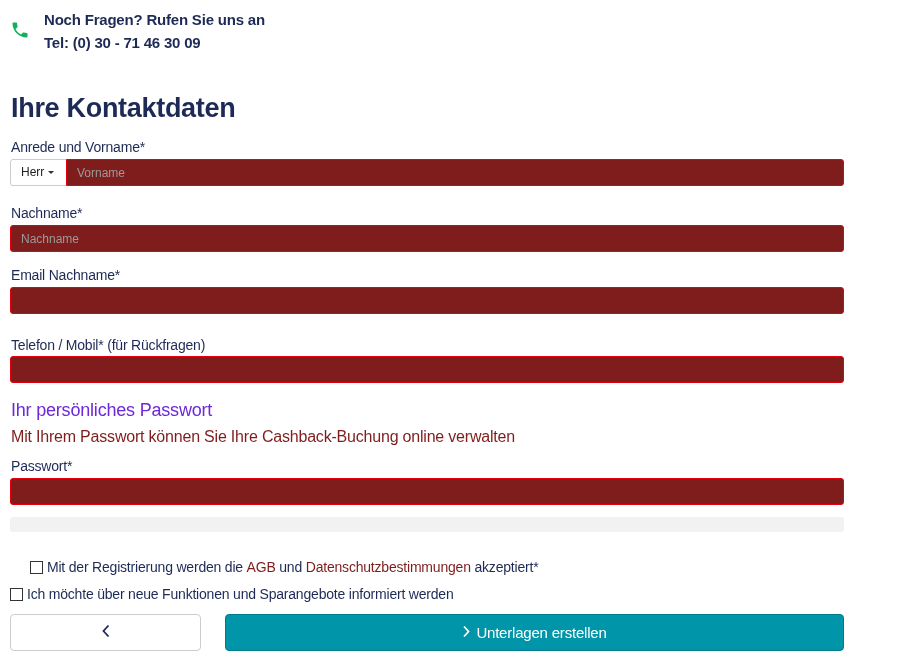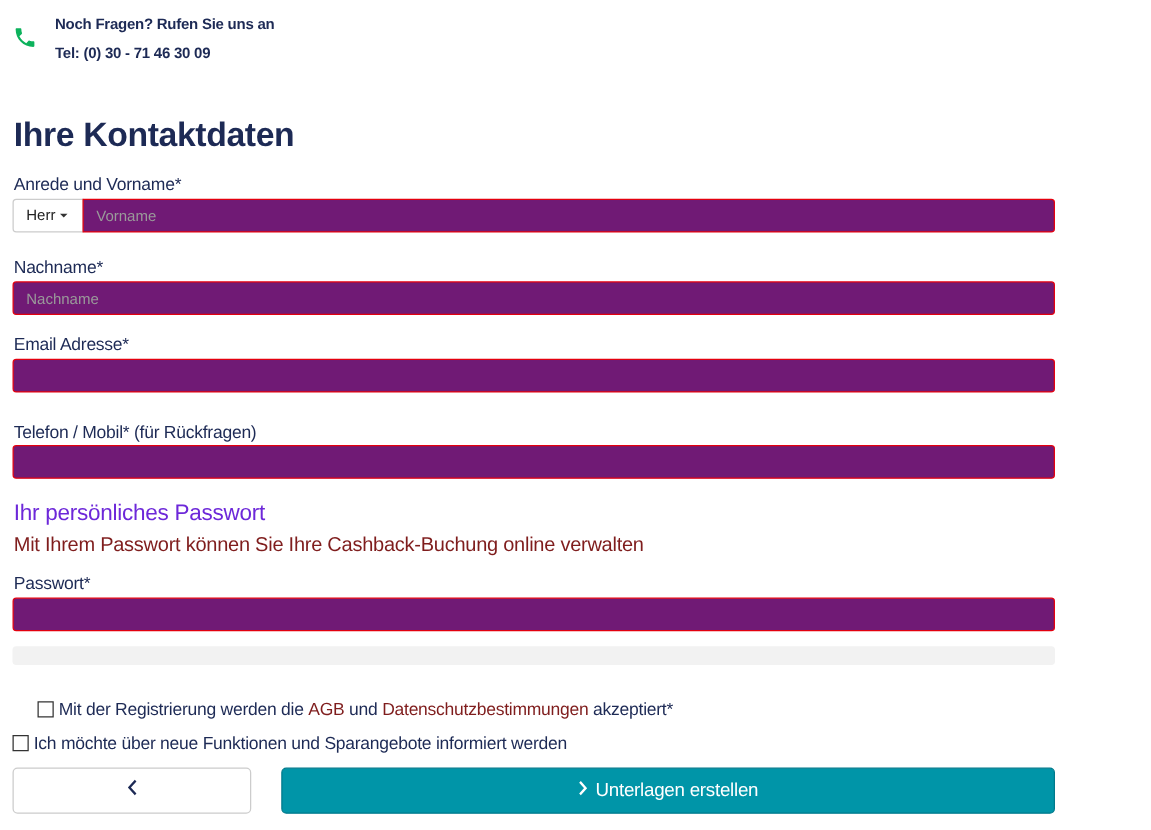--- a/index.html
+++ b/index.html
@@ -13,35 +13,35 @@
 
     
     .contact {
       position: absolute; left: 10px; top: 8px;
       display: flex; align-items: flex-start;
     }
     .phone-icon {
       width: 20px; height: 20px; margin-top: 12px; margin-right: 14px;
       color: #0cb25c;
     }
-    .contact-text { font-size: 12px; font-weight: bold; color: #1d2a55; line-height: 23px; letter-spacing: -0.2px; }
+    .contact-text { font-size: 15px; font-weight: bold; color: #1d2a55; line-height: 23px; letter-spacing: -0.2px; }
 
     h1.page-title {
       position: absolute; left: 11px; top: 93px;
       font-size: 27px; font-weight: bold; color: #1d2a55; letter-spacing: -0.3px;
     }
 
     .label {
       position: absolute; left: 11px;
       font-size: 14px; color: #1d2a55; letter-spacing: -0.2px;
     }
 
     .input {
       position: absolute; left: 10px; width: 834px; height: 27px;
-      border: 1px solid #e3000f; border-radius: 3px; background: #701a75;
+      border: 1px solid #e3000f; border-radius: 3px; background: #7f1d1d;
       font-size: 12px; color: #999; padding-left: 10px;
       line-height: 25px;
       font-family: "Liberation Sans", "DejaVu Sans", sans-serif;
       outline: none;
     }
     .input::placeholder { color: #9a9a9a; }
 
     .salutation {
       position: absolute; left: 10px; top: 159px; width: 57px; height: 27px;
       border: 1px solid #cccccc; border-radius: 3px 0 0 3px; background: #fff;
@@ -117,21 +117,21 @@
 
   <label class="label" style="top:139px;">Anrede und Vorname*</label>
   <div class="salutation">
     <span>Herr</span><span class="caret"></span>
   </div>
   <input class="input firstname" style="top: 159px;" type="text" placeholder="Vorname">
 
   <label class="label" style="top:205px;">Nachname*</label>
   <input class="input" style="top: 225px;" type="text" placeholder="Nachname">
 
-  <label class="label" style="top:267px;">Email Adresse*</label>
+  <label class="label" style="top:267px;">Email Nachname*</label>
   <input class="input" style="top: 287px;" type="email" placeholder="">
 
   <label class="label" style="top:337px;">Telefon / Mobil* (für Rückfragen)</label>
   <input class="input" style="top: 356px;" type="tel" placeholder="">
 
   <h2 class="section-title">Ihr persönliches Passwort</h2>
   <div class="section-desc">Mit Ihrem Passwort können Sie Ihre Cashback-Buchung online verwalten</div>
 
   <label class="label" style="top:458px;">Passwort*</label>
   <input class="input" style="top: 478px;" type="password" placeholder="">

